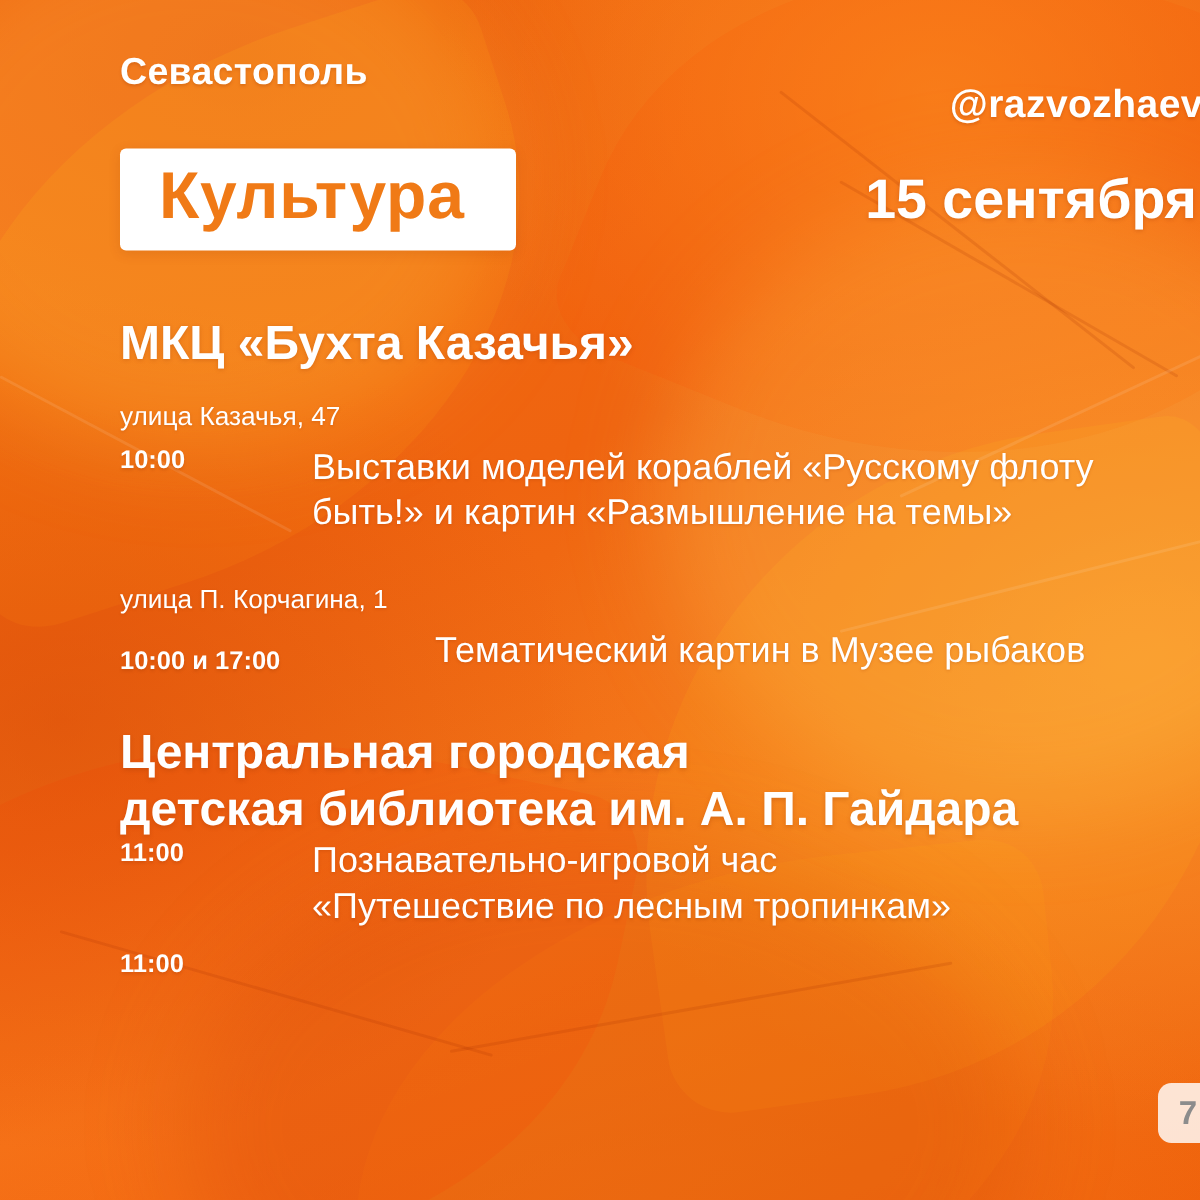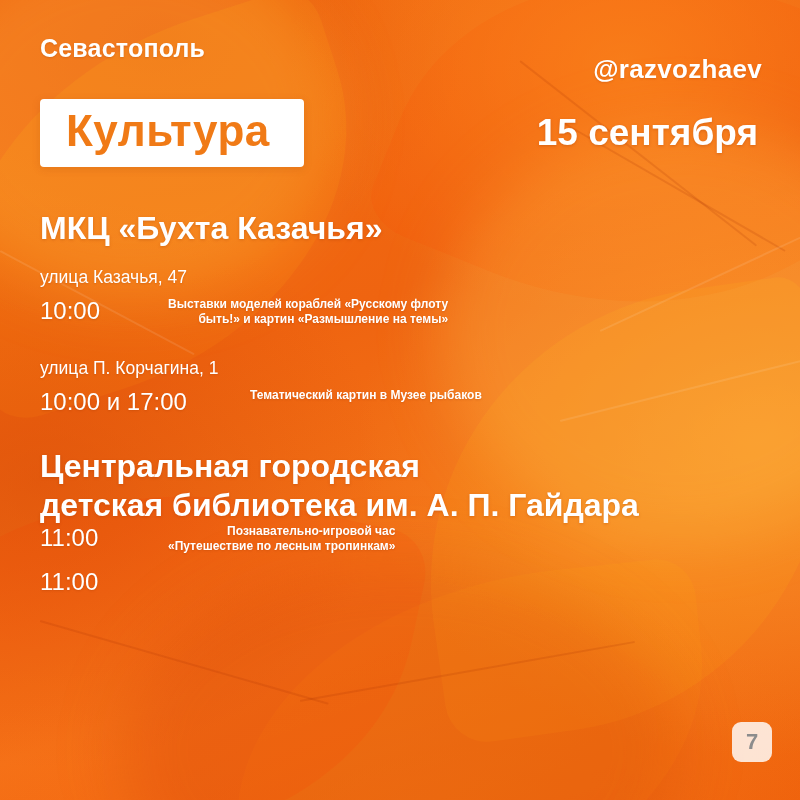--- a/index.html
+++ b/index.html
@@ -6,20 +6,21 @@
   html, body {
     width: 800px; height: 800px;
     font-family: "Liberation Sans", sans-serif;
     overflow: hidden;
   }
   .poster {
     position: relative;
     width: 800px; height: 800px;
     background: #4c1d95;
     overflow: hidden;
+    padding-left: 40px;
   }
   
   .bg-base {
     position: absolute; inset: 0;
     background:
       radial-gradient(ellipse 60% 45% at 78% 8%,  rgba(255,150,40,0.55), rgba(255,150,40,0) 70%),
       radial-gradient(ellipse 55% 40% at 20% 5%,  rgba(226,84,10,0.55),  rgba(226,84,10,0) 70%),
       radial-gradient(ellipse 70% 55% at 95% 55%, rgba(255,170,60,0.45), rgba(255,170,60,0) 72%),
       radial-gradient(ellipse 60% 50% at 5% 60%,  rgba(214,74,8,0.5),    rgba(214,74,8,0) 72%),
       radial-gradient(ellipse 80% 45% at 50% 100%,rgba(247,120,25,0.55), rgba(247,120,25,0) 70%),
@@ -113,35 +114,34 @@
     margin-bottom: 9px;
     text-shadow: 0 1px 2px rgba(150,50,0,.25);
   }
   .event {
     display: flex;
     align-items: flex-start;
     margin-bottom: 7px;
   }
   .event-time {
     color: #ffffff;
+    font-size: 17px;
+    font-weight: bold;
+    flex: 0 0 auto;
+    min-width: 128px;
+    text-shadow: 0 1px 2px rgba(150,50,0,.25);
+  }
+  .event-time.wide { min-width: 210px; margin-top: 12px; }
+  .event-desc {
+    color: #ffffff;
     font-size: 24px;
     font-weight: normal;
-    flex: 0 0 auto;
-    min-width: 128px;
-    text-shadow: 0 1px 2px rgba(150,50,0,.25);
-  }
-  .event-time.wide { min-width: 210px; }
-  .event-desc {
-    color: #ffffff;
-    font-size: 12px;
-    font-weight: bold;
     line-height: 1.28;
     text-shadow: 0 1px 2px rgba(150,50,0,.25);
     white-space: pre-line;
-    text-align: right;
   }
   .page-badge {
     position: absolute;
     right: 28px; bottom: 38px;
     width: 40px; height: 40px;
     border-radius: 9px;
     background: rgba(255,255,255,0.82);
     color: #8c8c8c;
     font-size: 22px;
     font-weight: bold;

